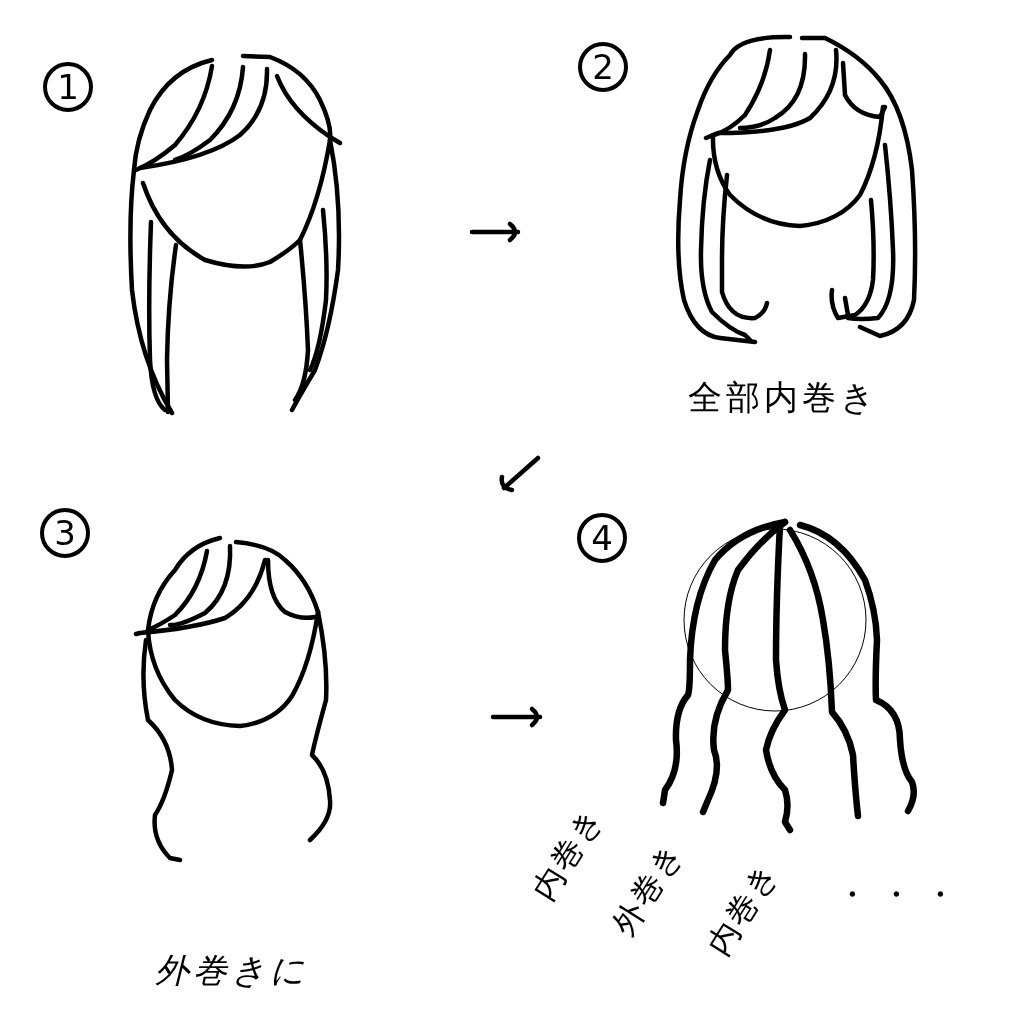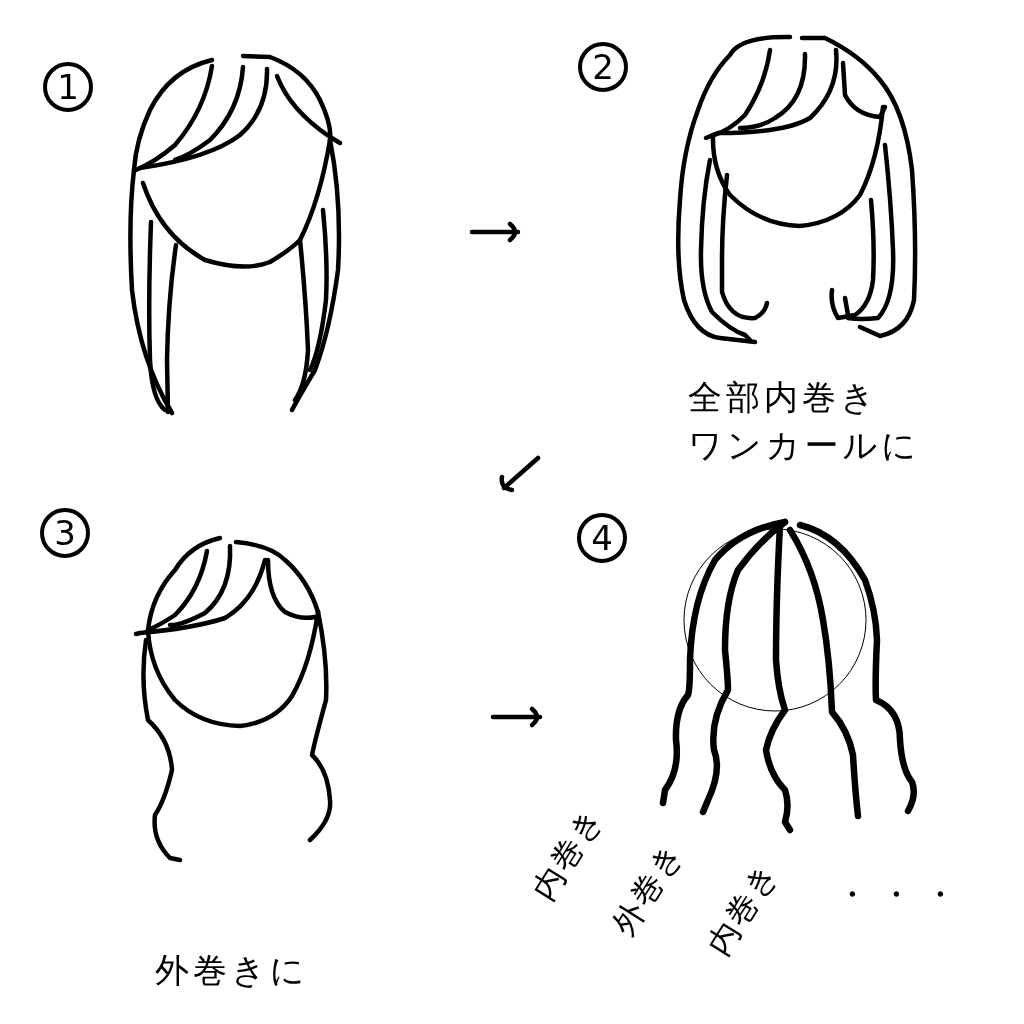--- a/index.html
+++ b/index.html
@@ -102,22 +102,21 @@
       <path class="stroke" d="M532,709 Q542,717 532,725"></path>
     </g>
   </svg>
 
   <div class="step-num" style="left:43px;top:62px;">1</div>
   <div class="step-num" style="left:578px;top:42px;">2</div>
   <div class="step-num" style="left:40px;top:508px;">3</div>
   <div class="step-num" style="left:577px;top:513px;">4</div>
 
   <div class="caption" style="left:688px;top:372px;">全部内巻き</div>
-  <div class="caption" style="left:688px;top:420px;">ワンカールに</div>
 
-  <div class="caption" style="left:155px;top:945px;">外巻きに</div>
+  <div class="caption" style="left:155px;top:945px;font-style:italic;">外巻きに</div>
 
   <div class="rot" style="left:560px;top:865px;">内巻き</div>
   <div class="rot" style="left:640px;top:900px;">外巻き</div>
   <div class="rot" style="left:735px;top:920px;">内巻き</div>
   <div class="dots" style="left:835px;top:872px;">・・・</div>
 
 </div>
 
 </body></html>

